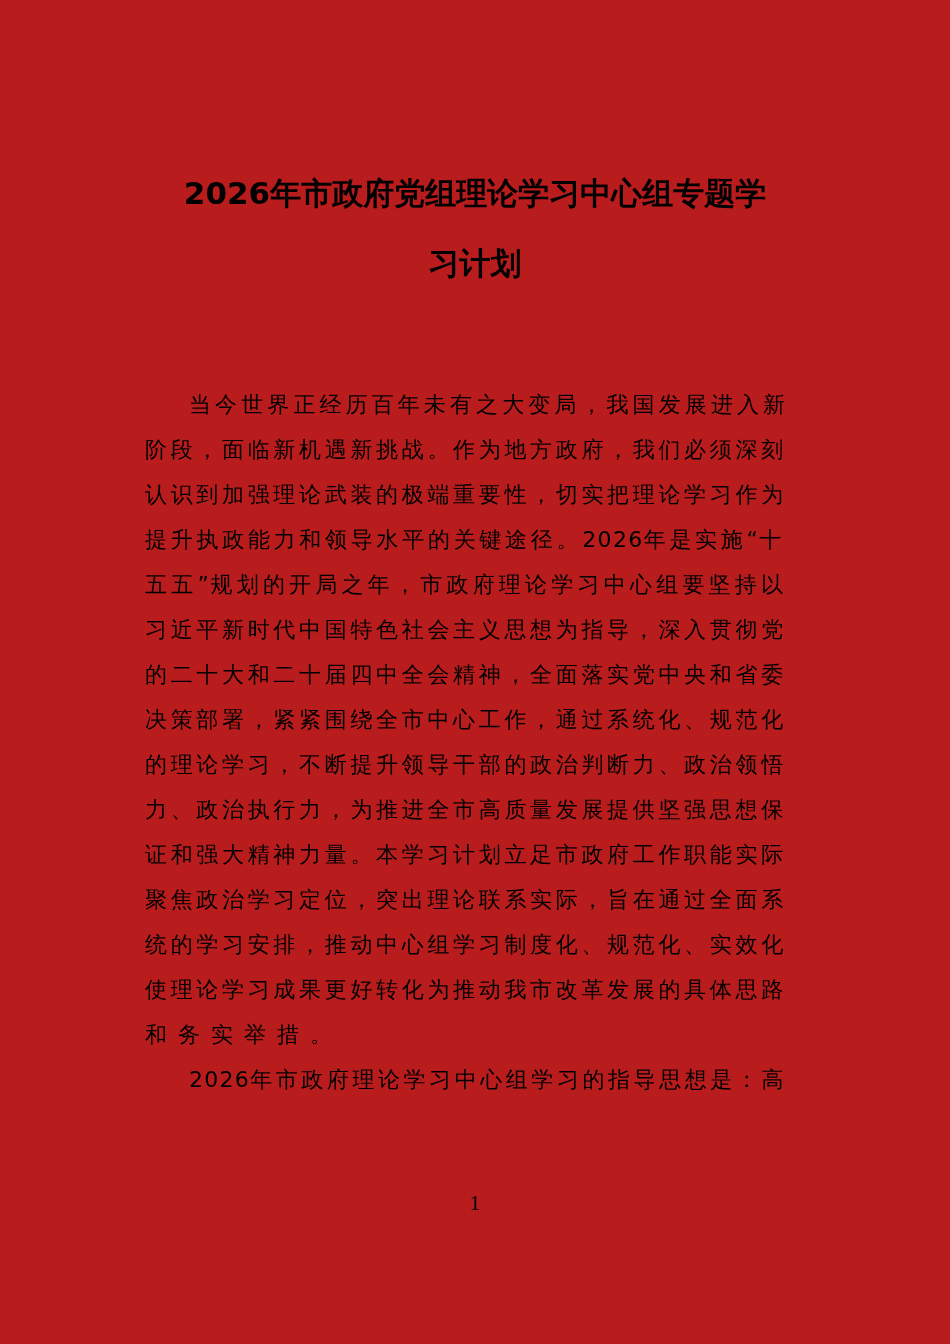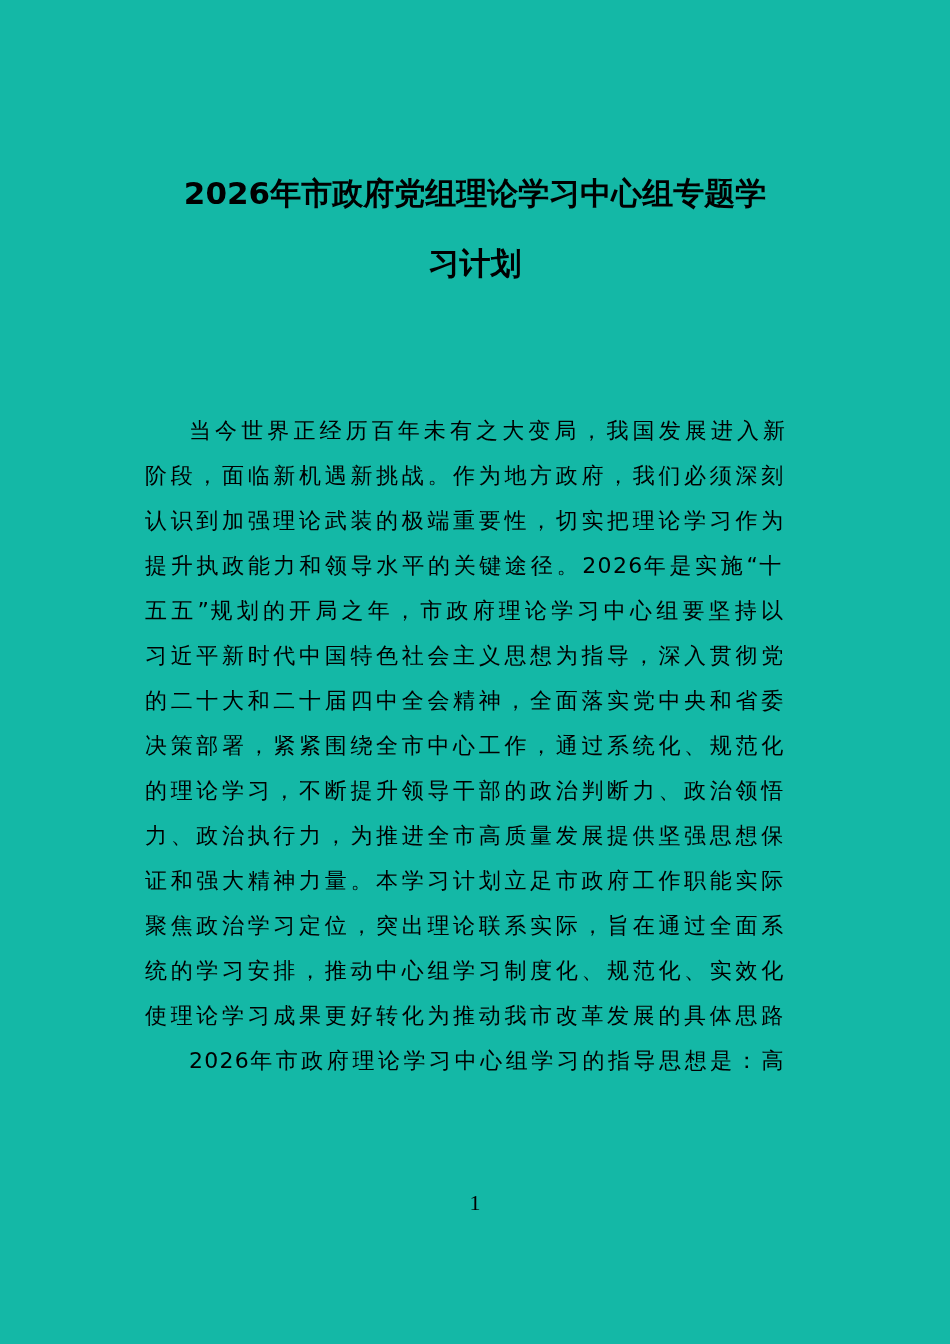--- a/index.html
+++ b/index.html
@@ -13,40 +13,40 @@
     position: relative;
     overflow: hidden;
     color: #000000;
     font-family: "DejaVu Serif", "Liberation Serif", serif;
   }
   .page {
     position: absolute;
     left: 0; top: 0;
     width: 950px;
     height: 1344px;
-    background: #14b8a6;
+    background: #b91c1c;
   }
   .title {
     position: absolute;
     left: 145px;
     top: 158px;
     width: 660px;
     text-align: center;
     font-family: "DejaVu Sans", "Liberation Sans", sans-serif;
     font-weight: bold;
     font-size: 31px;
     line-height: 70px;
     letter-spacing: 0px;
     margin: 0;
   }
   .title span { display: block; }
   .body {
     position: absolute;
     left: 145px;
-    top: 408px;
+    top: 382px;
     width: 662px;
   }
   .line {
     display: block;
     height: 45px;
     line-height: 45px;
     font-size: 22px;
     white-space: nowrap;
     text-align: justify;
     text-align-last: justify;
@@ -94,20 +94,21 @@
       <span class="line" style="white-space: normal; word-spacing: -8px;"><span>五</span> <span>五</span> <span>”</span> <span>规</span> <span>划</span> <span>的</span> <span>开</span> <span>局</span> <span>之</span> <span>年</span> <span>，</span> <span>市</span> <span>政</span> <span>府</span> <span>理</span> <span>论</span> <span>学</span> <span>习</span> <span>中</span> <span>心</span> <span>组</span> <span>要</span> <span>坚</span> <span>持</span> <span>以</span> </span>
       <span class="line" style="white-space: normal; word-spacing: -8px;"><span>习</span> <span>近</span> <span>平</span> <span>新</span> <span>时</span> <span>代</span> <span>中</span> <span>国</span> <span>特</span> <span>色</span> <span>社</span> <span>会</span> <span>主</span> <span>义</span> <span>思</span> <span>想</span> <span>为</span> <span>指</span> <span>导</span> <span>，</span> <span>深</span> <span>入</span> <span>贯</span> <span>彻</span> <span>党</span> </span>
       <span class="line" style="white-space: normal; word-spacing: -8px;"><span>的</span> <span>二</span> <span>十</span> <span>大</span> <span>和</span> <span>二</span> <span>十</span> <span>届</span> <span>四</span> <span>中</span> <span>全</span> <span>会</span> <span>精</span> <span>神</span> <span>，</span> <span>全</span> <span>面</span> <span>落</span> <span>实</span> <span>党</span> <span>中</span> <span>央</span> <span>和</span> <span>省</span> <span>委</span> </span>
       <span class="line" style="white-space: normal; word-spacing: -8px;"><span>决</span> <span>策</span> <span>部</span> <span>署</span> <span>，</span> <span>紧</span> <span>紧</span> <span>围</span> <span>绕</span> <span>全</span> <span>市</span> <span>中</span> <span>心</span> <span>工</span> <span>作</span> <span>，</span> <span>通</span> <span>过</span> <span>系</span> <span>统</span> <span>化</span> <span>、</span> <span>规</span> <span>范</span> <span>化</span> </span>
       <span class="line" style="white-space: normal; word-spacing: -8px;"><span>的</span> <span>理</span> <span>论</span> <span>学</span> <span>习</span> <span>，</span> <span>不</span> <span>断</span> <span>提</span> <span>升</span> <span>领</span> <span>导</span> <span>干</span> <span>部</span> <span>的</span> <span>政</span> <span>治</span> <span>判</span> <span>断</span> <span>力</span> <span>、</span> <span>政</span> <span>治</span> <span>领</span> <span>悟</span> </span>
       <span class="line" style="white-space: normal; word-spacing: -8px;"><span>力</span> <span>、</span> <span>政</span> <span>治</span> <span>执</span> <span>行</span> <span>力</span> <span>，</span> <span>为</span> <span>推</span> <span>进</span> <span>全</span> <span>市</span> <span>高</span> <span>质</span> <span>量</span> <span>发</span> <span>展</span> <span>提</span> <span>供</span> <span>坚</span> <span>强</span> <span>思</span> <span>想</span> <span>保</span> </span>
       <span class="line" style="white-space: normal; word-spacing: -8px;"><span>证</span> <span>和</span> <span>强</span> <span>大</span> <span>精</span> <span>神</span> <span>力</span> <span>量</span> <span>。</span> <span>本</span> <span>学</span> <span>习</span> <span>计</span> <span>划</span> <span>立</span> <span>足</span> <span>市</span> <span>政</span> <span>府</span> <span>工</span> <span>作</span> <span>职</span> <span>能</span> <span>实</span> <span>际</span> </span>
       <span class="line" style="white-space: normal; word-spacing: -8px;"><span>聚</span> <span>焦</span> <span>政</span> <span>治</span> <span>学</span> <span>习</span> <span>定</span> <span>位</span> <span>，</span> <span>突</span> <span>出</span> <span>理</span> <span>论</span> <span>联</span> <span>系</span> <span>实</span> <span>际</span> <span>，</span> <span>旨</span> <span>在</span> <span>通</span> <span>过</span> <span>全</span> <span>面</span> <span>系</span> </span>
       <span class="line" style="white-space: normal; word-spacing: -8px;"><span>统</span> <span>的</span> <span>学</span> <span>习</span> <span>安</span> <span>排</span> <span>，</span> <span>推</span> <span>动</span> <span>中</span> <span>心</span> <span>组</span> <span>学</span> <span>习</span> <span>制</span> <span>度</span> <span>化</span> <span>、</span> <span>规</span> <span>范</span> <span>化</span> <span>、</span> <span>实</span> <span>效</span> <span>化</span> </span>
       <span class="line" style="white-space: normal; word-spacing: -8px;"><span>使</span> <span>理</span> <span>论</span> <span>学</span> <span>习</span> <span>成</span> <span>果</span> <span>更</span> <span>好</span> <span>转</span> <span>化</span> <span>为</span> <span>推</span> <span>动</span> <span>我</span> <span>市</span> <span>改</span> <span>革</span> <span>发</span> <span>展</span> <span>的</span> <span>具</span> <span>体</span> <span>思</span> <span>路</span> </span>
+      <span class="line last">和务实举措。</span>
     </div>
 
 
     <span class="line indent" style="white-space: normal; word-spacing: -8px;"><span>2</span> <span>0</span> <span>2</span> <span>6</span> <span>年</span> <span>市</span> <span>政</span> <span>府</span> <span>理</span> <span>论</span> <span>学</span> <span>习</span> <span>中</span> <span>心</span> <span>组</span> <span>学</span> <span>习</span> <span>的</span> <span>指</span> <span>导</span> <span>思</span> <span>想</span> <span>是</span> <span>：</span> <span>高</span> </span>
   </div>
 
   <div class="page-number">1</div>
 
 </div>
 

